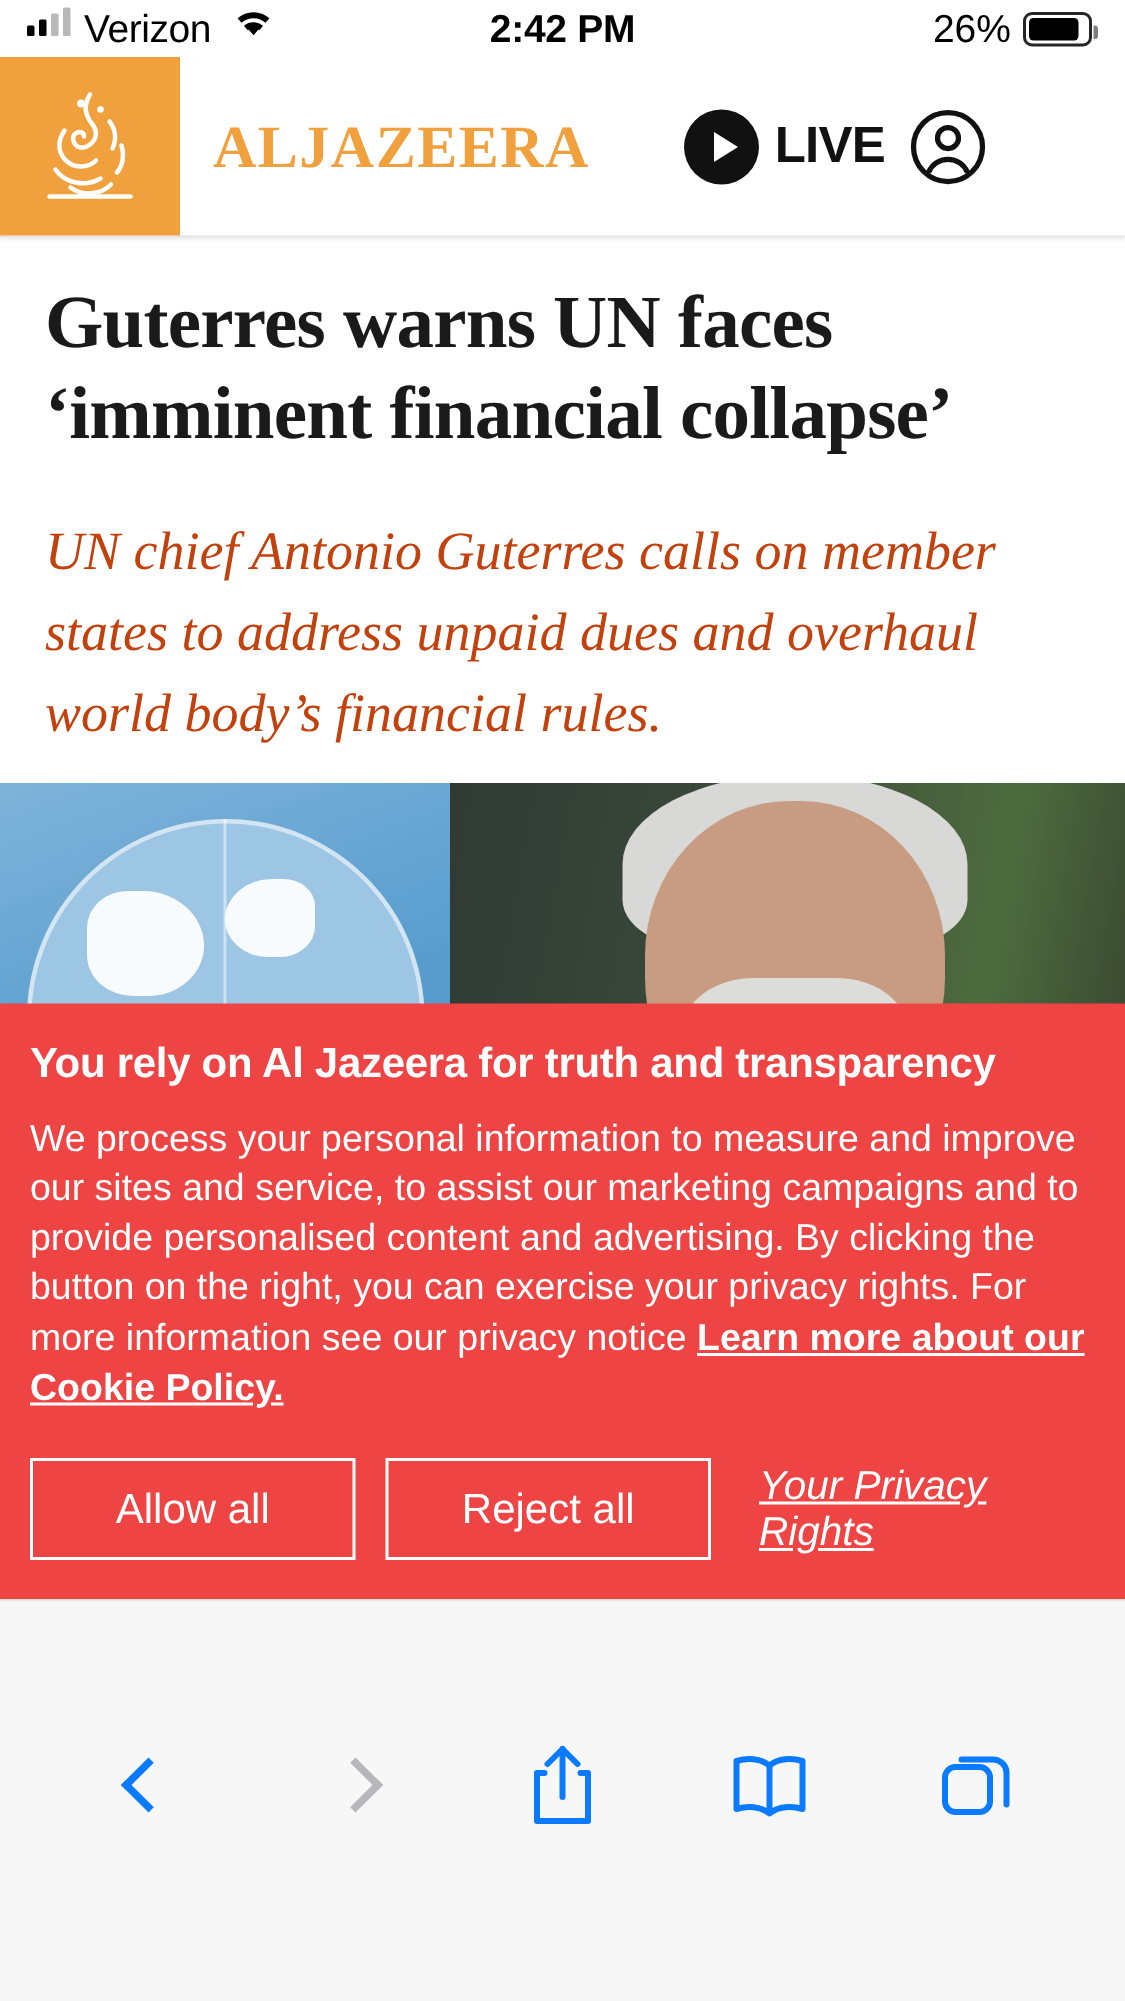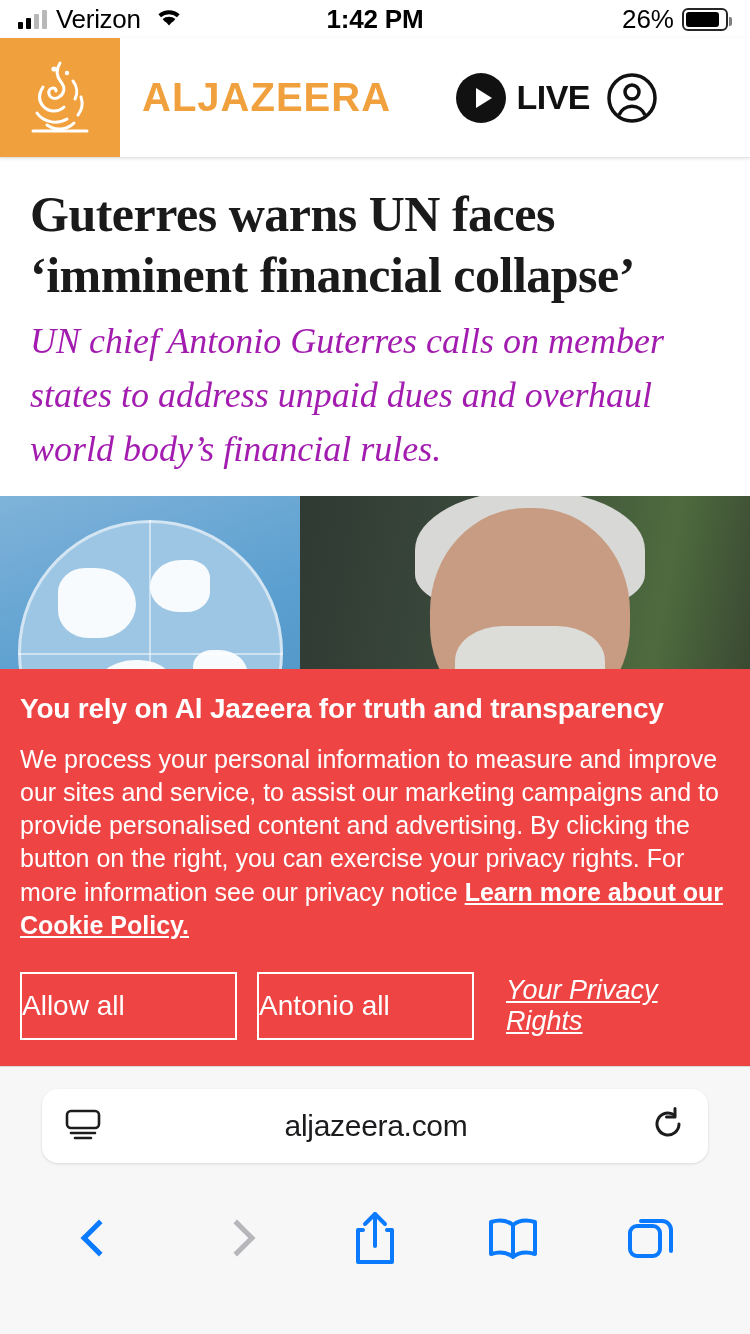--- a/index.html
+++ b/index.html
@@ -20,21 +20,21 @@
   .statusbar {
     height: 38px;
     display: flex; align-items: center;
     padding: 0 22px 0 18px;
     font-size: 25px;
     font-weight: 600;
     color: #000;
     position: relative;
     flex: 0 0 38px;
   }
-  .sb-left { display: flex; align-items: center; gap: 9px; }
+  .sb-left { display: flex; gap: 9px; }
   .bars { display: flex; align-items: flex-end; gap: 3px; height: 20px; }
   .bars i { display: block; width: 5px; background: #000; border-radius: 1px; }
   .bars i:nth-child(1) { height: 7px; }
   .bars i:nth-child(2) { height: 11px; }
   .bars i:nth-child(3) { height: 15px; background: #b8b8b8; }
   .bars i:nth-child(4) { height: 19px; background: #b8b8b8; }
   .carrier { font-size: 26px; font-weight: 500; letter-spacing: -0.3px; }
   .wifi { margin-left: 4px; }
   .sb-time {
     position: absolute; left: 0; right: 0; text-align: center;
@@ -73,21 +73,21 @@
     background: #f0a03c;
     display: flex; align-items: center; justify-content: center;
     color: #fff;
   }
   .logo-mark { width: 74px; height: 82px; }
   .brand {
     margin-left: 22px;
     display: flex; align-items: center;
     font-size: 40px; font-weight: 700; letter-spacing: 1px;
     color: #f0a03c;
-    font-family: Liberation Sans, sans-serif;
+    font-family: Liberation Serif, serif;
   }
   .header-actions {
     margin-left: auto;
     display: flex; align-items: center; gap: 16px;
     padding-right: 22px;
   }
   .live-btn { display: flex; align-items: center; gap: 10px; }
   .live-circle {
     width: 50px; height: 50px; border-radius: 50%;
     background: #111; display: flex; align-items: center; justify-content: center;
@@ -105,25 +105,25 @@
   .hamburger b { display: block; height: 5px; background: #111; border-radius: 1px; }
 
   
   .article { padding: 26px 30px 20px 30px; background: #fff; }
   .headline {
     font-family: "Liberation Serif", serif;
     font-size: 50px; line-height: 1.22; font-weight: 700;
     color: #1a1a1a; letter-spacing: -0.5px;
   }
   .standfirst {
-    margin-top: 8px;
+    margin-top: 34px;
     font-family: "Liberation Serif", serif;
     font-style: italic;
     font-size: 36px; line-height: 1.5;
-    color: #a21caf;
+    color: #c2410c;
   }
   .hero {
     position: relative;
     width: 100%; height: 330px;
     overflow: hidden;
     background: #4b5b6b;
   }
   .hero-img { position: absolute; inset: 0; }
   .un-flag {
     position: absolute; left: 0; top: 0; width: 300px; height: 100%;
@@ -192,21 +192,21 @@
   .cookie-link { font-weight: 700; text-decoration: underline; color: #fff; }
   .cookie-actions { display: flex; align-items: center; gap: 20px; margin-top: 30px; }
   .btn-outline {
     background: transparent;
     border: 2px solid #ffffff;
     color: #ffffff;
     font-size: 28px;
     font-family: "Liberation Sans", sans-serif;
     padding: 16px 0;
     width: 228px;
-    text-align: left;
+    text-align: center;
   }
   .privacy-link {
     font-size: 27px; color: #fff; text-decoration: underline; margin-left: 12px; font-style: italic;
   }
 
   
   .browser-bar {
     position: absolute; left: 0; right: 0; bottom: 0;
     height: 268px;
     background: #f7f7f7;
@@ -252,21 +252,21 @@
         </span>
       <span class="carrier">Verizon</span>
       <span class="wifi">
         <svg width="30" height="22" viewBox="0 0 30 22">
           <path d="M15 19.5l-4-4.6a6.2 6.2 0 018 0z" fill="#000"></path>
           <path d="M4.4 8.2a16 16 0 0121.2 0l-2.6 3a12 12 0 00-16 0z" fill="#000"></path>
           <path d="M8.6 13.1a10 10 0 0112.8 0l-2.6 3a6.2 6.2 0 00-7.6 0z" fill="#000"></path>
         </svg>
       </span>
     </div>
-    <div class="sb-time">1:42 PM</div>
+    <div class="sb-time">2:42 PM</div>
     <div class="sb-right">
       <span>26%</span>
       <span class="batt">
           <span style="width:87%"></span>
         </span>
     </div>
   </div>
 
   <div class="site-header">
     <div class="logo-box">
@@ -325,41 +325,26 @@
     </div>
   </div>
 
   <div class="cookie">
     <div class="cookie-title">You rely on Al Jazeera for truth and transparency</div>
     <div class="cookie-body">
       <span>We process your personal information to measure and improve our sites and service, to assist our marketing campaigns and to provide personalised content and advertising. By clicking the button on the right, you can exercise your privacy rights. For more information see our privacy notice </span><a class="cookie-link">Learn more about our Cookie Policy.</a>
     </div>
     <div class="cookie-actions">
       <button class="btn-outline">Allow all</button>
-      <button class="btn-outline">Antonio all</button>
+      <button class="btn-outline">Reject all</button>
       <a class="privacy-link">Your Privacy Rights</a>
     </div>
   </div>
 
   <div class="browser-bar">
-    <div class="urlbar">
-      <span>
-        <svg width="38" height="34" viewBox="0 0 38 34">
-          <rect x="3" y="4" width="32" height="17" rx="4" fill="none" stroke="#1c1c1e" stroke-width="2.6"></rect>
-          <path d="M7 26h24M11 31h16" stroke="#1c1c1e" stroke-width="2.6" stroke-linecap="round"></path>
-        </svg>
-      </span>
-      <span class="url-text">aljazeera.com</span>
-      <span>
-        <svg width="36" height="36" viewBox="0 0 36 36">
-          <path d="M29 18a11 11 0 11-4.2-8.7" fill="none" stroke="#1c1c1e" stroke-width="3" stroke-linecap="round"></path>
-          <path d="M25 2.5V11h-8.5" fill="none" stroke="#1c1c1e" stroke-width="3" stroke-linecap="round" stroke-linejoin="round"></path>
-        </svg>
-      </span>
-    </div>
     <div class="toolbar">
       <div class="tb-icon">
           <span class="chev left"></span>
         </div>
       <div class="tb-icon">
           <span class="chev right"></span>
         </div>
       <div class="tb-icon">
         <svg width="46" height="56" viewBox="0 0 46 56">
           <path d="M23 4v32" stroke="#0a7aff" stroke-width="4" stroke-linecap="round"></path>

